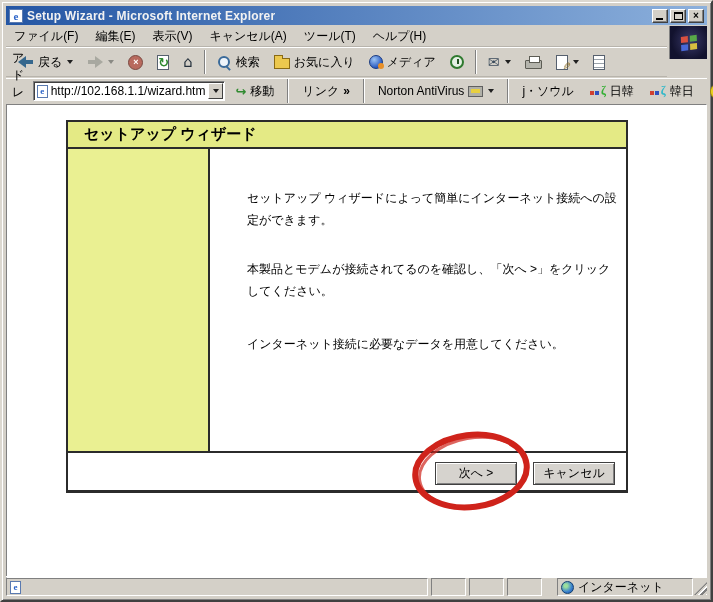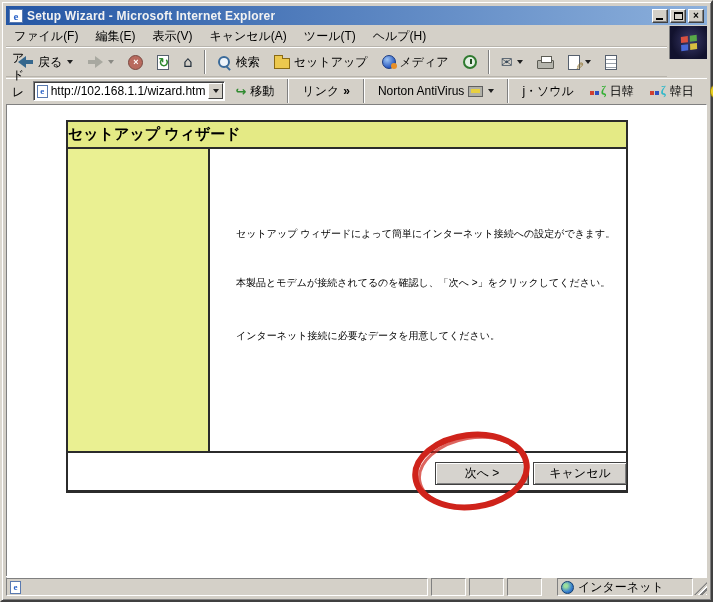--- a/index.html
+++ b/index.html
@@ -155,31 +155,31 @@
     background: #fff;
     border: 1px solid; border-color: #808080 #fff #fff #808080;
   }
   .wizard {
     position: absolute; left: 59px; top: 15px; width: 562px; height: 373px;
     border: 2px solid #2b2b2b; border-bottom-width: 3px;
     display: flex; flex-direction: column;
   }
   .wiz-header {
     height: 27px; background: #e4ea85; border-bottom: 2px solid #2b2b2b;
-    display: flex; align-items: center; padding-left: 0;
+    display: flex; align-items: center; padding-left: 16px;
     font-size: 15px; font-weight: bold; color: #000;
   }
   .wiz-body { flex: 1; display: flex; }
   .wiz-side { width: 142px; background: #eaf092; border-right: 2px solid #2b2b2b; }
-  .wiz-main { flex: 1; padding: 38px 8px 0 26px; font-size: 10px; line-height: 22px; color: #000; margin-top: 36px; }
+  .wiz-main { flex: 1; padding: 38px 8px 0 37px; font-size: 12px; line-height: 22px; color: #000; }
   .wiz-main p + p { margin-top: 27px; }
   .wiz-main p:last-child { margin-top: 31px; }
   .wiz-footer { height: 39px; border-top: 2px solid #2b2b2b; position: relative; background: #fff; }
   .win-btn {
-    position: absolute; top: 9px; width: 94px; height: 23px;
+    position: absolute; top: 9px; width: 82px; height: 23px;
     background: #d6d3ce; border: 1px solid #404040;
     box-shadow: inset 1px 1px 0 #fff, inset -1px -1px 0 #808080;
     font: 12px "Liberation Sans", sans-serif; text-align: center; line-height: 21px;
     color: #000; cursor: pointer;
   }
   .btn-next { left: 367px; }
   .btn-cancel { left: 465px; }
   .annotation { position: absolute; inset: 0; pointer-events: none; }
   
   .statusbar {
@@ -257,21 +257,21 @@
     <span class="tbtn">
       <span class="home-ic">⌂</span>
     </span>
     <span class="tsep"></span>
     <span class="tbtn">
       <span class="search-ic"></span>
       <span>検索</span>
     </span>
     <span class="tbtn">
       <span class="fav-ic"></span>
-      <span>セットアップ</span>
+      <span>お気に入り</span>
     </span>
     <span class="tbtn">
       <span class="media-ic"></span>
       <span>メディア</span>
     </span>
     <span class="tbtn">
       <span class="hist-ic"></span>
     </span>
     <span class="tsep"></span>
     <span class="tbtn">

